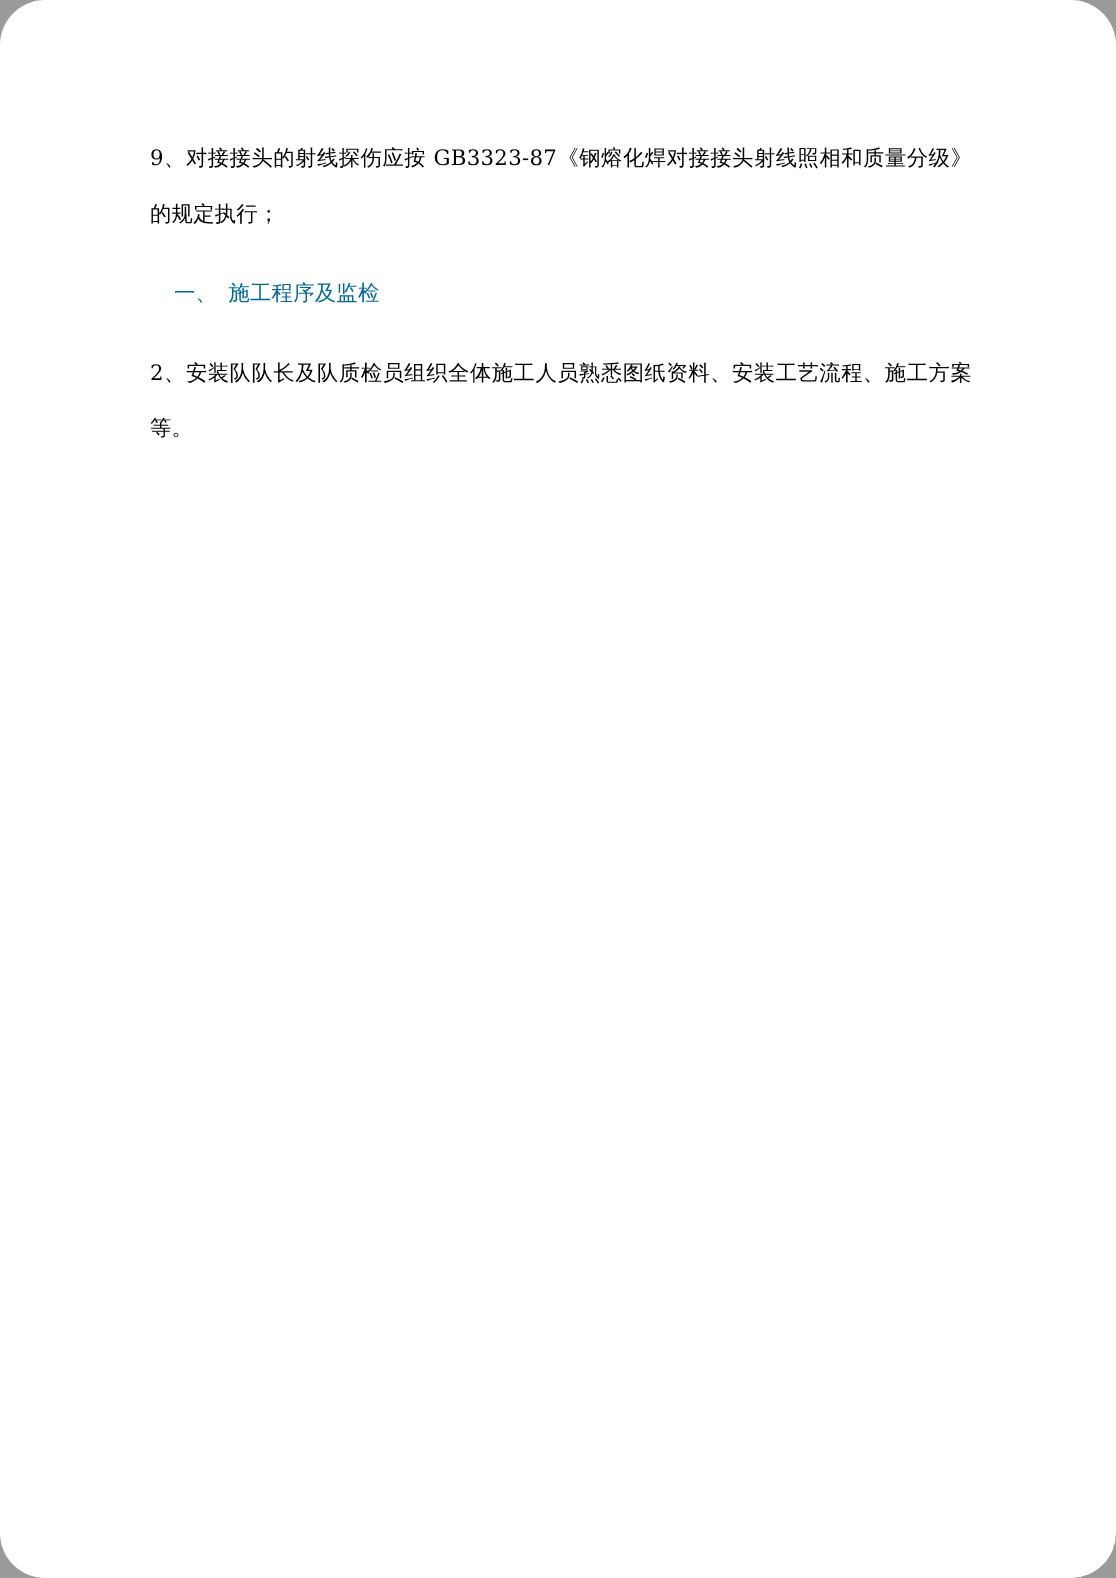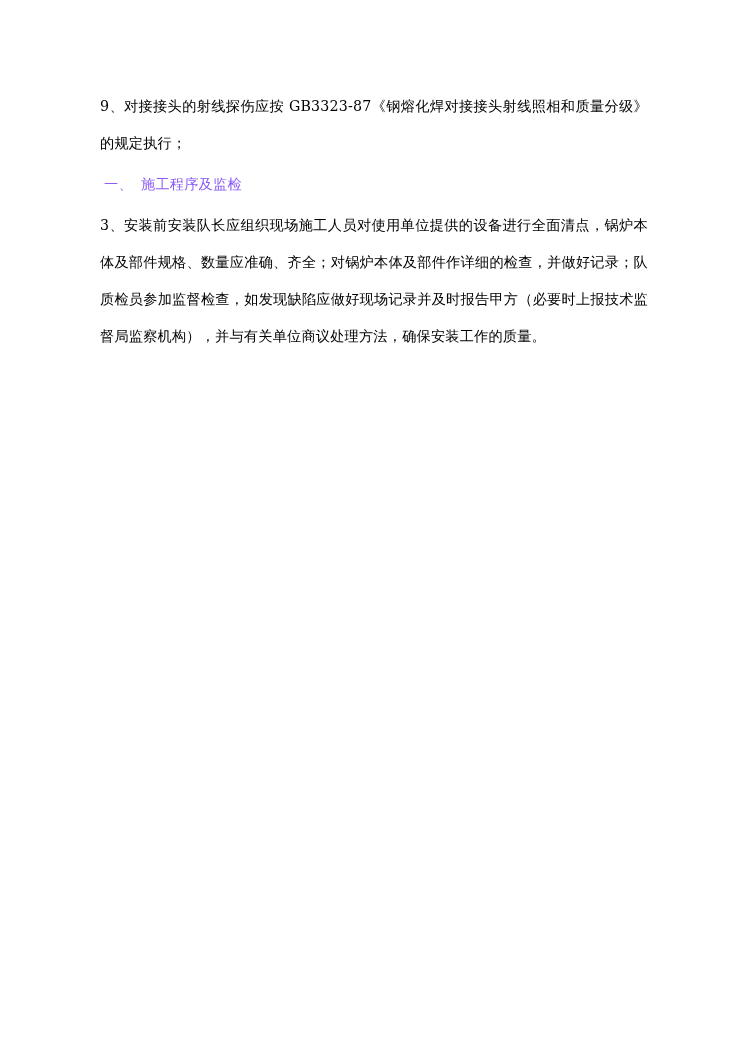--- a/index.html
+++ b/index.html
@@ -8,60 +8,61 @@
     background: #9a9a9a;
   }
   .page {
     width: 744px;
     height: 1052px;
     background: #ffffff;
     margin: 0 auto;
     position: relative;
     box-sizing: border-box;
     overflow: hidden;
+    border-radius: 30px;
   }
   .content {
     position: absolute;
     left: 100px;
     top: 88px;
     width: 548px;
   }
   .para {
     font-family: "DejaVu Serif", "Liberation Serif", serif;
     font-size: 14.2px;
     line-height: 37px;
     color: #000000;
     text-align: justify;
     text-justify: inter-ideograph;
     margin: 0 0 0 0;
     letter-spacing: 0.2px;
     white-space: pre-wrap;
   }
   .heading {
-    font-family: Liberation Sans, sans-serif;
+    font-family: Liberation Serif, serif;
     font-size: 14.2px;
     line-height: 37px;
-    color: #8b5cf6;
-    margin: 4px;
+    color: #0369a1;
+    margin: 16px;
     letter-spacing: 0.2px;
     white-space: pre-wrap;
   }
 </style>
 </head>
 <body>
 
 <div class="page">
   <div class="content">
 
     <p class="para">9、对接接头的射线探伤应按 GB3323-87《钢熔化焊对接接头射线照相和质量分级》的规定执行；</p>
 
 
     <p class="heading">一、  施工程序及监检</p>
 
 
+    <p class="para">2、安装队队长及队质检员组织全体施工人员熟悉图纸资料、安装工艺流程、施工方案等。</p>
 
-    <p class="para">3、安装前安装队长应组织现场施工人员对使用单位提供的设备进行全面清点，锅炉本体及部件规格、数量应准确、齐全；对锅炉本体及部件作详细的检查，并做好记录；队质检员参加监督检查，如发现缺陷应做好现场记录并及时报告甲方（必要时上报技术监督局监察机构），并与有关单位商议处理方法，确保安装工作的质量。</p>
 
 
 
 
   </div>
 </div>
 
 </body></html>

